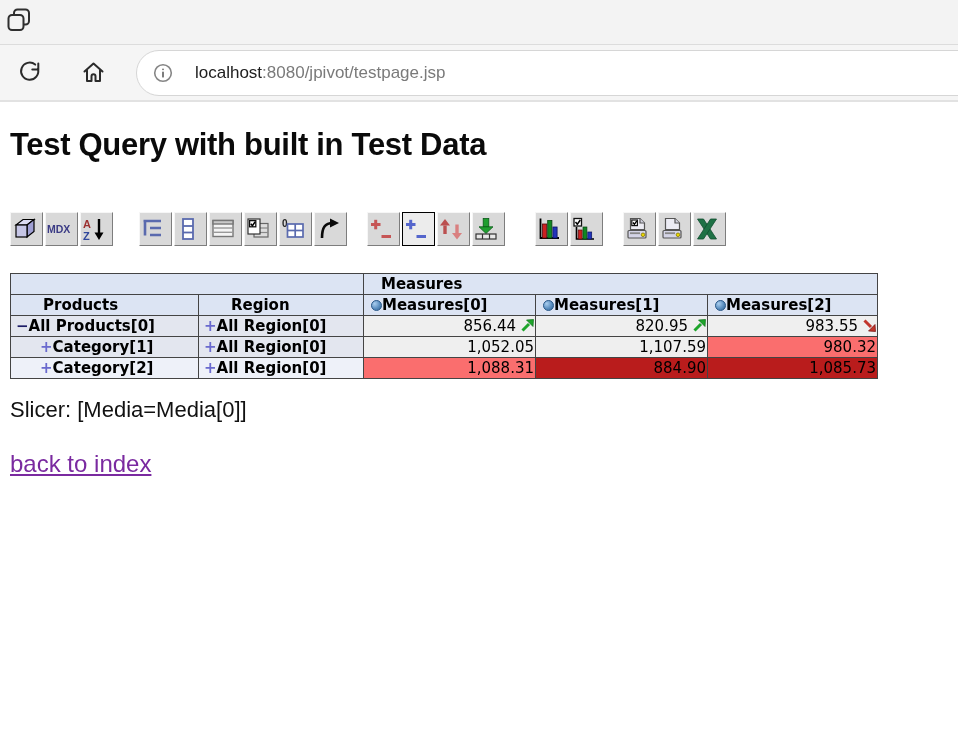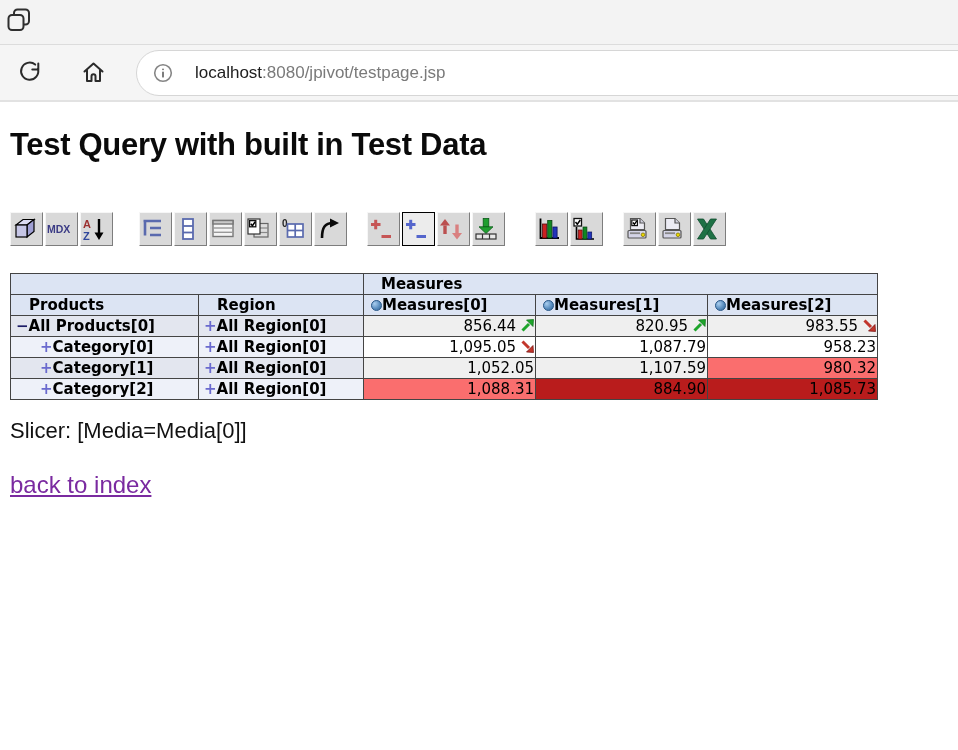--- a/index.html
+++ b/index.html
@@ -33,21 +33,21 @@
     display:flex;align-items:center;justify-content:flex-start;cursor:pointer;margin-top:16px;}
   .tb-btn.pressed{border:1px solid #000;background:#ececec;}
   .tb-btn svg{display:block;}
   
   table.pivot{border-collapse:collapse;table-layout:fixed;width:867px;margin-top:27px;
     font-family:"DejaVu Sans","Liberation Sans",sans-serif;font-size:15px;color:#000;}
   table.pivot td,table.pivot th{border:1px solid #444;height:18px;box-sizing:border-box;
     overflow:hidden;white-space:nowrap;}
   .hd{background:#dce4f3;font-weight:bold;text-align:left;}
   th.axis-hd{padding-left:17px;}
-  th.col-hd{padding-left:18px;}
+  th.col-hd{padding-left:32px;}
   .mh{display:flex;align-items:center;padding:0 8px 0 6px;}
   .sphere{width:9px;height:9px;border-radius:50%;flex:0 0 auto;cursor:pointer;
     background:radial-gradient(circle at 30% 30%,#a9cdef 0%,#5b8fc0 55%,#2f5f92 100%);
     border:1px solid #2c5a8a;}
   td.rh{font-weight:bold;padding-left:5px;}
   td.rh.lvl1{padding-left:29px;}
   .odd{background:#e3e6ef;} .even{background:#eef1f9;}
   .pm{cursor:pointer;font-weight:bold;}
   .pm.plus{color:#6a6ace;} .pm.minus{color:#1c1c66;}
   td.num{text-align:right;font-weight:normal;}
@@ -305,30 +305,20 @@
       <td class="num bg-gray"><span>820.95</span><svg class="trend" width="13" height="13" viewBox="0 0 13 13">
               <path d="M1.5 11.5 L8 5" stroke="#1ea52b" stroke-width="3"></path>
               <polygon points="5.5,1 12.5,0.5 12,7.5" fill="#1ea52b" stroke="#0c6e18" stroke-width="0.7"></polygon>
             </svg></td>
       <td class="num bg-gray"><span>983.55</span><svg class="trend" width="13" height="13" viewBox="0 0 13 13">
               <path d="M1.5 1.5 L8 8" stroke="#c2362b" stroke-width="3"></path>
               <polygon points="5.5,12 12.5,12.5 12,5.5" fill="#c2362b" stroke="#6e0c0c" stroke-width="0.7"></polygon>
             </svg></td>
     </tr>
 
-    <tr>
-      <td class="rh even lvl1"><span class="pm plus">+</span><span>Category[0]</span></td>
-      <td class="rh even"><span class="pm plus">+</span><span>All Region[0]</span></td>
-      <td class="num bg-white"><span>1,095.05</span><svg class="trend" width="13" height="13" viewBox="0 0 13 13">
-              <path d="M1.5 1.5 L8 8" stroke="#c2362b" stroke-width="3"></path>
-              <polygon points="5.5,12 12.5,12.5 12,5.5" fill="#c2362b" stroke="#6e0c0c" stroke-width="0.7"></polygon>
-            </svg></td>
-      <td class="num bg-white"><span>1,087.79</span></td>
-      <td class="num bg-white"><span>958.23</span></td>
-    </tr>
 
     <tr>
       <td class="rh odd lvl1"><span class="pm plus">+</span><span>Category[1]</span></td>
       <td class="rh odd"><span class="pm plus">+</span><span>All Region[0]</span></td>
       <td class="num bg-gray"><span>1,052.05</span></td>
       <td class="num bg-gray"><span>1,107.59</span></td>
       <td class="num bg-red"><span>980.32</span></td>
     </tr>
 
     <tr>

